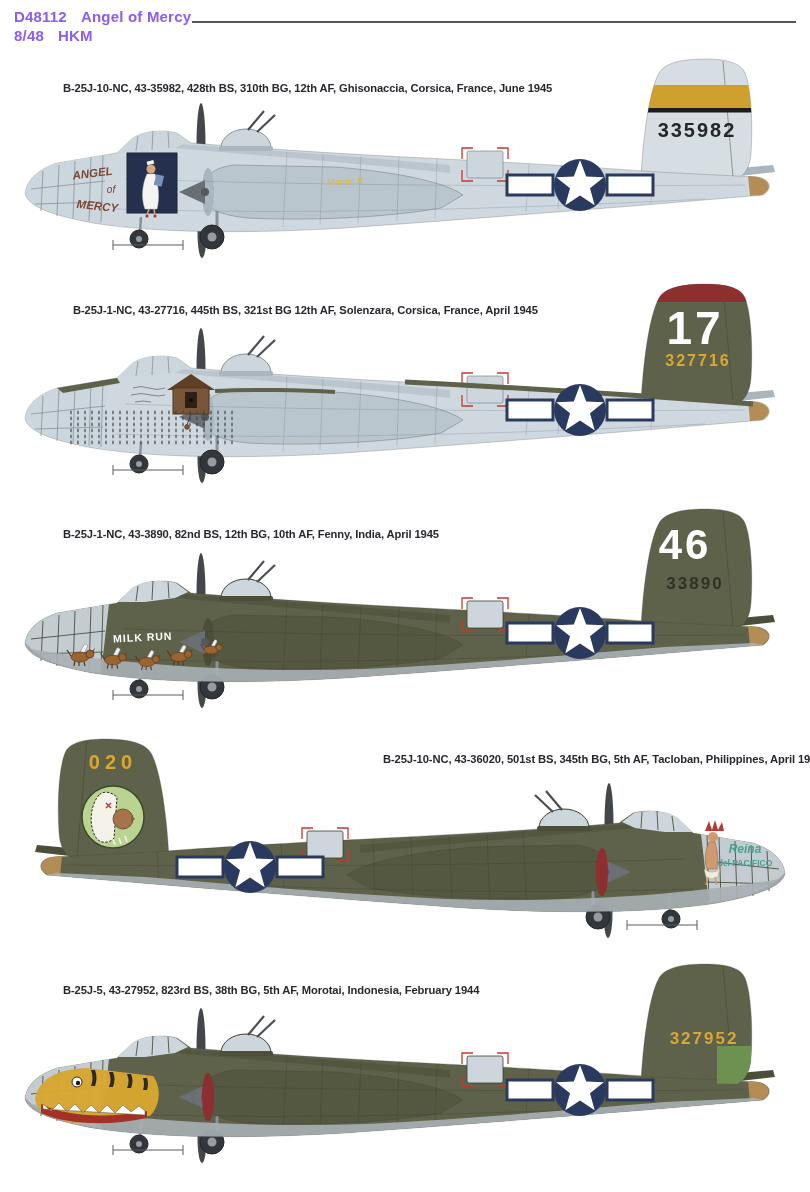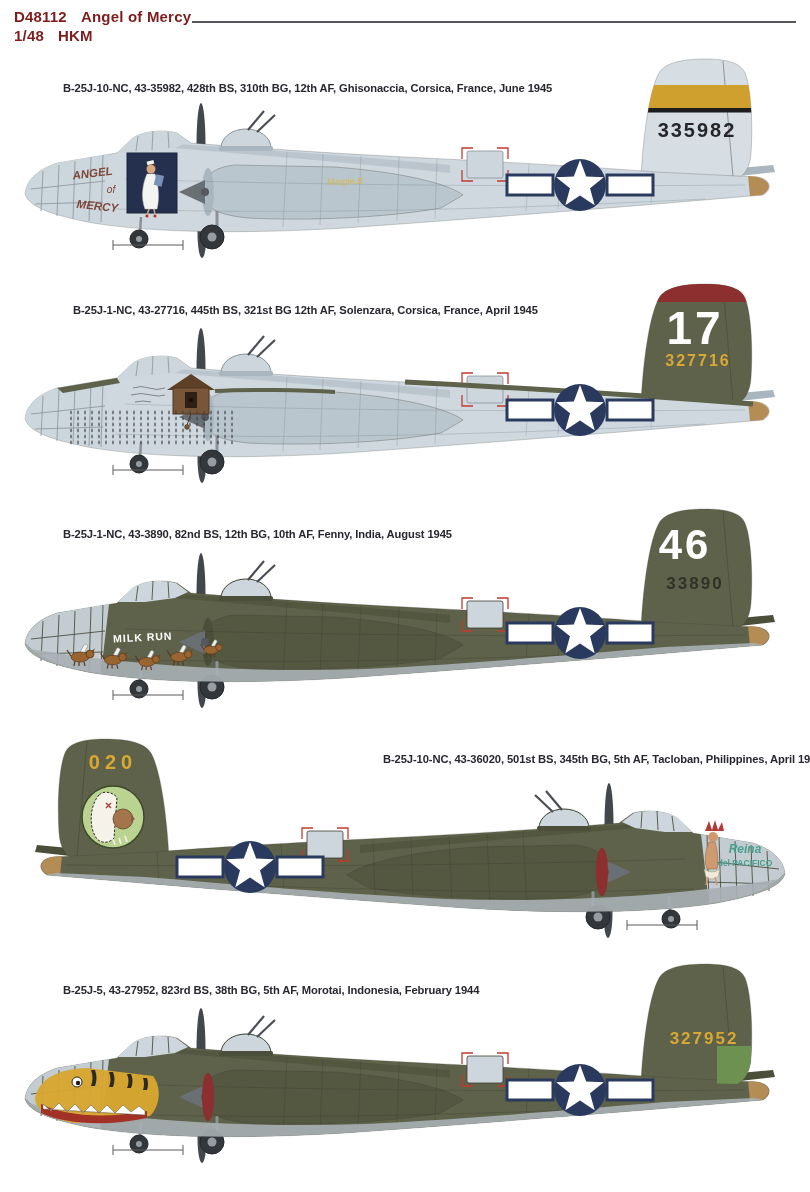--- a/index.html
+++ b/index.html
@@ -1,17 +1,17 @@
 <!DOCTYPE html>
 <html style="--page_background: #ffffff; --caption_text: #27272e; --natural_metal: #cfd8df; --olive_drab: #5f624a; --belly_gray: #a9b0b5; --insignia_blue: #2a3a5f; --id_yellow: #d9a832; --band_yellow: #cfa02e; --dark_red: #8e2f2f; --rudder_green: #6d9150; --emblem_green: #bad391; --tan: #b38d55; --nose_art_red: #7d4636; --nose_art_teal: #49a08e;"><head>
 <meta charset="utf-8">
 <style>
   html,body{margin:0;padding:0;background:#ffffff;}
   body{width:810px;height:1192px;position:relative;font-family:"Liberation Sans",sans-serif;overflow:hidden;}
-  .header{position:absolute;left:14px;top:8px;font-size:15px;font-weight:bold;color:#7f1d1d;line-height:1.25;letter-spacing:.2px;}
+  .header{position:absolute;left:14px;top:8px;font-size:15px;font-weight:bold;color:#8b5cf6;line-height:1.25;letter-spacing:.2px;}
   .header .row span{margin-right:14px;}
   .hrule{position:absolute;left:192px;top:21px;width:604px;height:2px;background:#57575b;}
   .caption{position:absolute;font-size:11.2px;font-weight:bold;color:#27272e;letter-spacing:-.1px;white-space:nowrap;}
   svg.plane{position:absolute;width:800px;height:205px;overflow:visible;}
   svg text{font-family:"Liberation Sans",sans-serif;}
 
   
   .p-nmf{--fus:var(--natural_metal);--fus_dark:#a9b6bf;--fin:#d6dee4;--nacelle:#bac6ce;--glassf:#86929b;--panel:#6f7b84;}
   .p-fin-olive{--fin:var(--olive_drab);}
   .p-olive{--fus:var(--olive_drab);--fus_dark:#4b4e39;--fin:var(--olive_drab);--nacelle:#555840;--glassf:#3c3f2e;--panel:#34372a;}
@@ -138,28 +138,28 @@
       </g>
     </g>
   </defs>
 </svg>
 
 <div class="header">
   <div class="row">
     <span>D48112</span><span>Angel of Mercy</span>
   </div>
   <div class="row">
-    <span>1/48</span><span>HKM</span>
+    <span>8/48</span><span>HKM</span>
   </div>
 </div>
 <div class="hrule"></div>
 
 <div class="caption" style="left:63px;top:82px">B-25J-10-NC, 43-35982, 428th BS, 310th BG, 12th AF, Ghisonaccia, Corsica, France, June 1945</div>
 <div class="caption" style="left:73px;top:304px">B-25J-1-NC, 43-27716, 445th BS, 321st BG 12th AF, Solenzara, Corsica, France, April 1945</div>
-<div class="caption" style="left:63px;top:528px">B-25J-1-NC, 43-3890, 82nd BS, 12th BG, 10th AF, Fenny, India, August 1945</div>
+<div class="caption" style="left:63px;top:528px">B-25J-1-NC, 43-3890, 82nd BS, 12th BG, 10th AF, Fenny, India, April 1945</div>
 <div class="caption" style="left:383px;top:753px">B-25J-10-NC, 43-36020, 501st BS, 345th BG, 5th AF, Tacloban, Philippines, April 1945</div>
 <div class="caption" style="left:63px;top:984px">B-25J-5, 43-27952, 823rd BS, 38th BG, 5th AF, Morotai, Indonesia, February 1944</div>
 
 <svg id="p1" class="plane p-nmf" viewBox="0 0 800 205" style="left:5px;top:53px">
   <g>
     <use href="#b25"></use>
     <rect class="f-band" x="628" y="32" width="126" height="23" clip-path="url(#finclip)"></rect>
     <rect x="628" y="55" width="126" height="4.5" fill="#1d1d1d" clip-path="url(#finclip)"></rect>
   </g>
   <text class="tailnum t-black" x="692" y="84" font-size="20" text-anchor="middle">335982</text>

